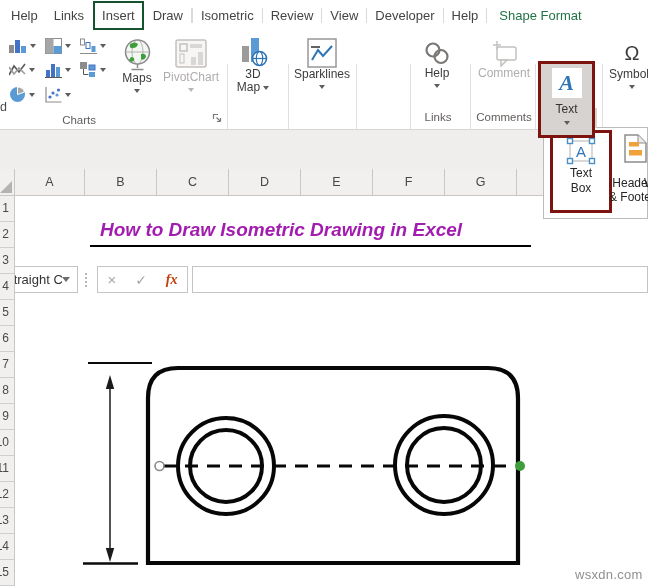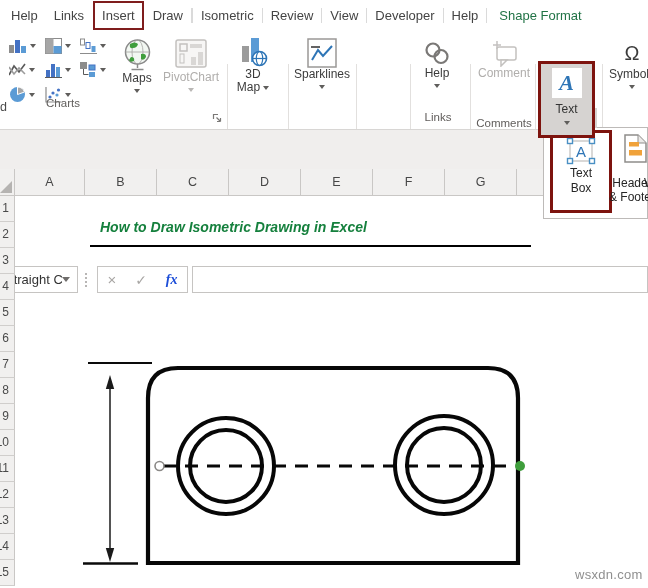--- a/index.html
+++ b/index.html
@@ -4,21 +4,21 @@
 <style>
   * { box-sizing: border-box; margin: 0; padding: 0; }
   html,body { width:648px; height:588px; overflow:hidden; }
   body { font-family:"Liberation Sans",sans-serif; }
   #app { position:relative; width:648px; height:588px; background:#fff; overflow:hidden; color:#3b3b3b; }
   .abs { position:absolute; }
 
   
   .menubar { position:absolute; left:0; top:0; width:648px; height:30px; display:flex; align-items:center; padding-left:3px; font-size:13px; color:#444; background:#fff; }
   .menu-item { padding:4px 8px; white-space:nowrap; cursor:default; }
-  .menu-item.boxed { border:2px solid #7f1d1d; padding:5px 7px; margin:8px 1px; }
+  .menu-item.boxed { border:2px solid #14532d; padding:5px 7px; margin:8px 1px; }
   .menu-item.accent { color:#217346; margin-left:4px; }
   .menu-sep { width:1px; height:15px; background:#dadada; flex:0 0 auto; }
 
   
   .ribbon { position:absolute; left:0; top:30px; width:648px; height:100px; background:#fff; }
   .rib-bottom { position:absolute; left:0; top:129px; width:648px; height:1px; background:#d8d6d4; }
   .rib-sep { position:absolute; top:34px; width:1px; height:92px; background:#e2e0de; }
   .grp-label { position:absolute; font-size:11.5px; color:#605d5b; text-align:center; }
   .big-btn { position:absolute; display:flex; flex-direction:column; align-items:center; font-size:12px; color:#3b3b3b; text-align:center; line-height:13px; }
   .big-btn .chev { margin-top:4px; }
@@ -38,35 +38,35 @@
   
   .fbar { position:absolute; left:0; top:130px; width:648px; height:39px; background:#f0eeed; }
   .namebox { position:absolute; left:-8px; top:136px; width:86px; height:27px; background:#fff; border:1px solid #c6c4c2; display:flex; align-items:center; }
   .namebox .val { flex:1; padding-left:12px; font-size:13px; color:#333; white-space:nowrap; overflow:hidden; }
   .nb-caret { width:0; height:0; border-left:4px solid transparent; border-right:4px solid transparent; border-top:5px solid #6f6d6b; margin-right:7px; }
   .fdots { position:absolute; left:85px; top:143px; display:flex; flex-direction:column; gap:2px; }
   .fdots i { width:2px; height:2px; background:#a09e9c; border-radius:50%; }
   .fbtns { position:absolute; left:97px; top:136px; width:91px; height:27px; background:#fff; border:1px solid #c6c4c2; display:flex; align-items:center; justify-content:space-around; }
   .fx-x { color:#a8a6a4; font-size:15px; line-height:15px; }
   .fx-check { color:#a8a6a4; font-size:14px; font-family:"DejaVu Sans",sans-serif; }
-  .fx-fx { color:#1d4ed8; font-size:14px; font-family:"Liberation Serif",serif; font-style:italic; font-weight:bold; }
+  .fx-fx { color:#c2410c; font-size:14px; font-family:"Liberation Serif",serif; font-style:italic; font-weight:bold; }
   .finput { position:absolute; left:192px; top:136px; width:456px; height:27px; background:#fff; border:1px solid #c6c4c2; }
 
   
   .colheads { position:absolute; left:15px; top:169px; height:27px; display:flex; }
   .col-h { height:27px; line-height:26px; text-align:center; font-size:12.5px; color:#474747; background:#f1f0ef; border-right:1px solid #c9c7c5; border-bottom:1px solid #c9c7c5; }
   .selectall { position:absolute; left:-12px; top:169px; width:27px; height:27px; background:#f1f0ef; border-right:1px solid #c9c7c5; border-bottom:1px solid #c9c7c5; }
   .corner-tri { position:absolute; right:2px; bottom:2px; width:0; height:0; border-bottom:12px solid #b5b3b1; border-left:12px solid transparent; }
   .rowheads { position:absolute; left:-12px; top:196px; width:27px; }
   .row-h { width:27px; height:26px; line-height:25px; text-align:right; padding-right:5px; font-size:12px; color:#4a4a4a; background:#f1f0ef; border-right:1px solid #c9c7c5; border-bottom:1px solid #d0cecc; }
 
   
   #drawing { position:absolute; left:0; top:196px; z-index:5; }
   .title-wrap { position:absolute; left:90px; top:219px; width:441px; height:28px; border-bottom:2.5px solid #000; z-index:6; }
-  .title-text { position:absolute; left:10px; top:0; font-size:14px; font-weight:bold; font-style:italic; color:#15803d; white-space:nowrap; }
+  .title-text { position:absolute; left:10px; top:0; font-size:19px; font-weight:bold; font-style:italic; color:#a21caf; white-space:nowrap; }
   .watermark { position:absolute; left:575px; top:567px; font-size:13px; color:#8f8f8f; letter-spacing:.3px; z-index:6; }
 
   
   .stub { position:absolute; left:538px; top:108px; width:59px; height:20px; background:#d6d3d1; z-index:31; }
   .panel { position:absolute; left:543px; top:127px; width:105px; height:92px; background:#fff; border:1px solid #bdbab8; z-index:30; }
   .tb-item { position:absolute; left:6px; top:2px; width:62px; height:83px; border:3px solid #7d130e; background:#fff; display:flex; flex-direction:column; align-items:center; }
   .tb-item .lbl, .hf-lbl { font-size:12px; color:#262626; line-height:14px; text-align:center; }
   .tb-item .lbl { margin-top:1px; }
   .tb-item svg { margin-top:4px; }
   .hf-icon { position:absolute; left:80px; top:6px; }
@@ -266,28 +266,28 @@
     <div class="rib-sep" style="left:602px;"></div>
 
     <div class="big-btn" style="left:606px;top:8px;width:52px;">
       <span class="sym-box">
         <span class="omega">Ω</span>
       </span>
       <span>Symbols</span>
       <span class="chev"></span>
     </div>
 
-    <div class="grp-label" style="left:30px;top:67px;width:66px;">Charts</div>
+    <div class="grp-label" style="left:30px;top:84px;width:66px;text-align:right;">Charts</div>
     <svg class="abs" style="left:211px;top:82px;" width="11" height="11" viewBox="0 0 11 11">
       <path d="M2.5,7 V2.5 H7" fill="none" stroke="#7a7876" stroke-width="1.2"></path>
       <path d="M5.5,5.5 L9.5,9.5 M9.5,9.5 H6 M9.5,9.5 V6" fill="none" stroke="#7a7876" stroke-width="1.2"></path>
     </svg>
     <div class="grp-label" style="left:233px;top:81px;width:46px;margin-top:24px;">Tours</div>
     <div class="grp-label" style="left:415px;top:81px;width:46px;">Links</div>
-    <div class="grp-label" style="left:472px;top:81px;width:64px;margin-top:6px;">Comments</div>
+    <div class="grp-label" style="left:472px;top:81px;width:64px;">Comments</div>
   </div>
   <div class="rib-bottom"></div>
 
   <div class="fbar">
     <div class="namebox">
       <span class="val">Straight C...</span>
       <span class="nb-caret"></span>
     </div>
     <div class="fdots">
         <i></i>

